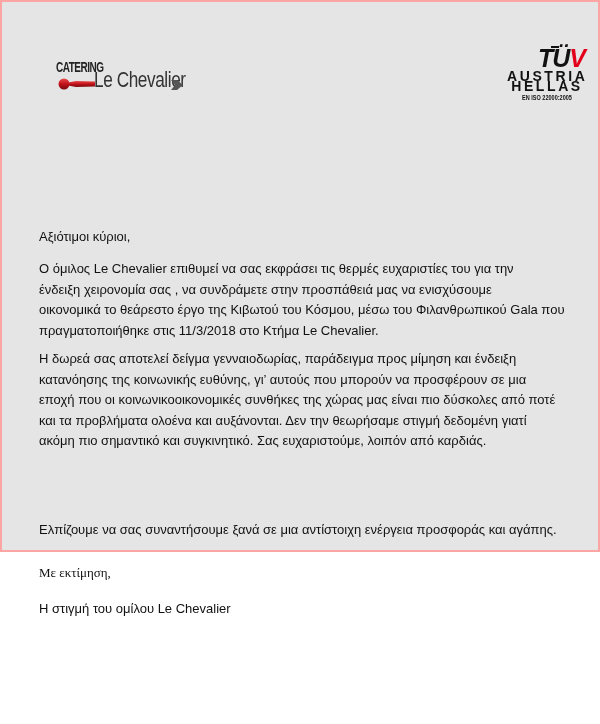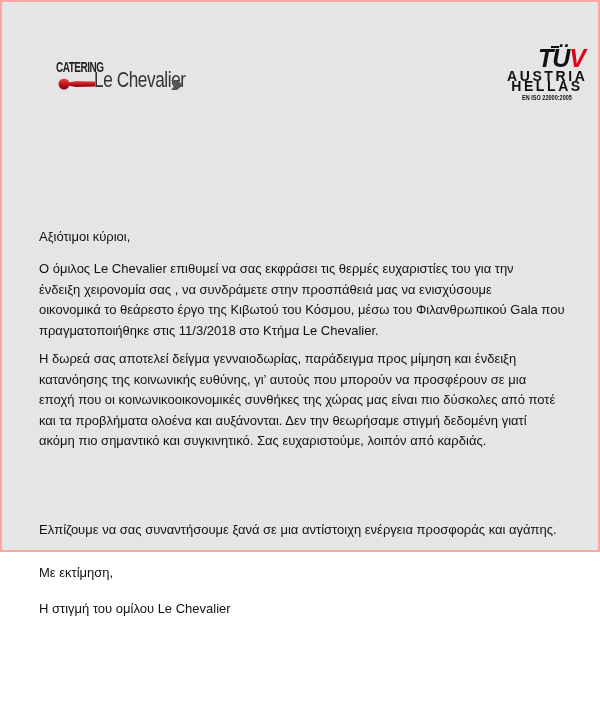--- a/index.html
+++ b/index.html
@@ -24,21 +24,21 @@
   .tuv .bar { position: absolute; left: 13px; top: 1px; width: 8px; height: 2px; background: #111; }
   .austria, .hellas { font-family: "Liberation Sans", sans-serif; font-weight: bold; font-size: 14px; letter-spacing: 2.6px; line-height: 10px; color: #111; }
   .iso { font-family: "Liberation Sans", sans-serif; font-weight: bold; font-size: 6.5px; line-height: 10px; margin-top: 2px; color: #111; transform: scaleX(0.85); }
 
   .date { position: absolute; right: 63px; top: 162px; font-size: 13px; }
   .text { position: absolute; left: 37px; width: 530px; font-size: 13px; line-height: 20.5px; }
   .greeting { top: 225px; }
   .p1 { top: 257px; }
   .p2 { top: 347px; }
   .p3 { top: 518px; }
-  .closing { top: 561px; }
+  .closing { top: 561px; font-family: Liberation Serif, serif; }
   .sign { top: 597px; }
   .line { display: block; white-space: nowrap; }
 </style>
 </head>
 <body>
 
 <div class="page">
 
   <div class="logo-left">
     <span class="catering">CATERING</span>

